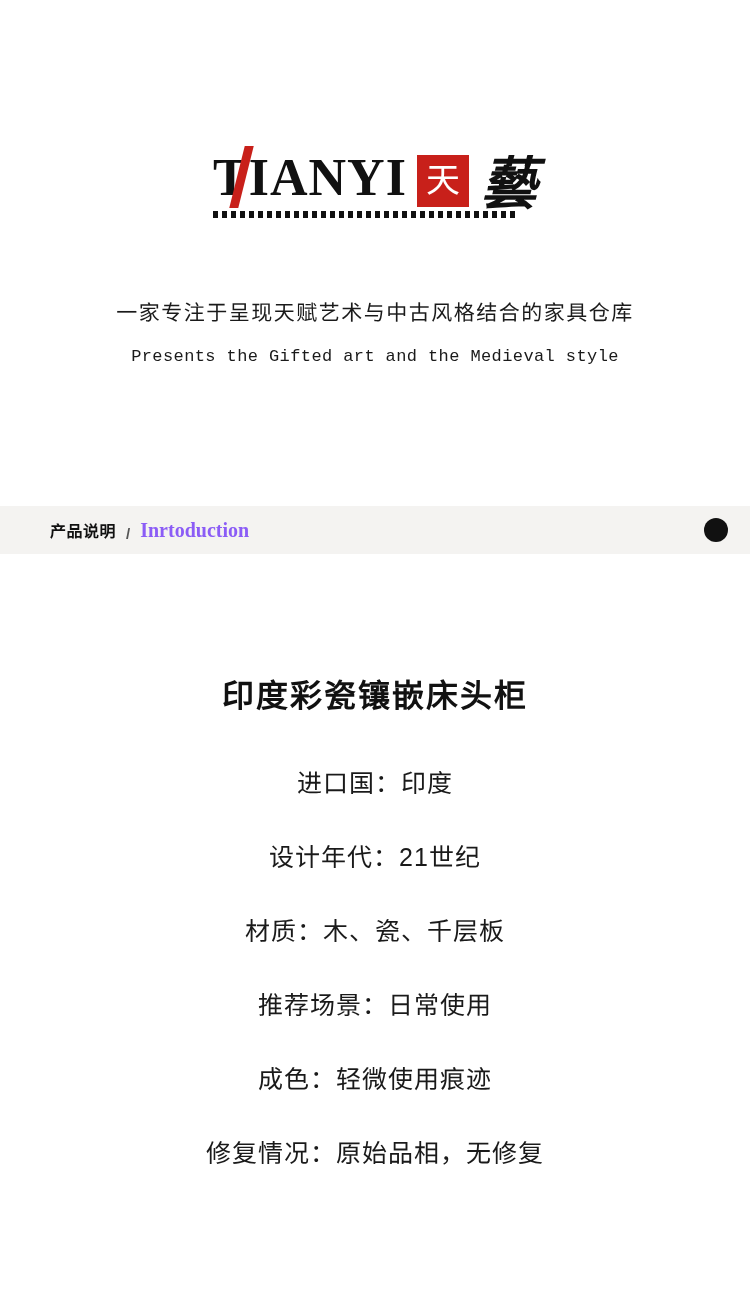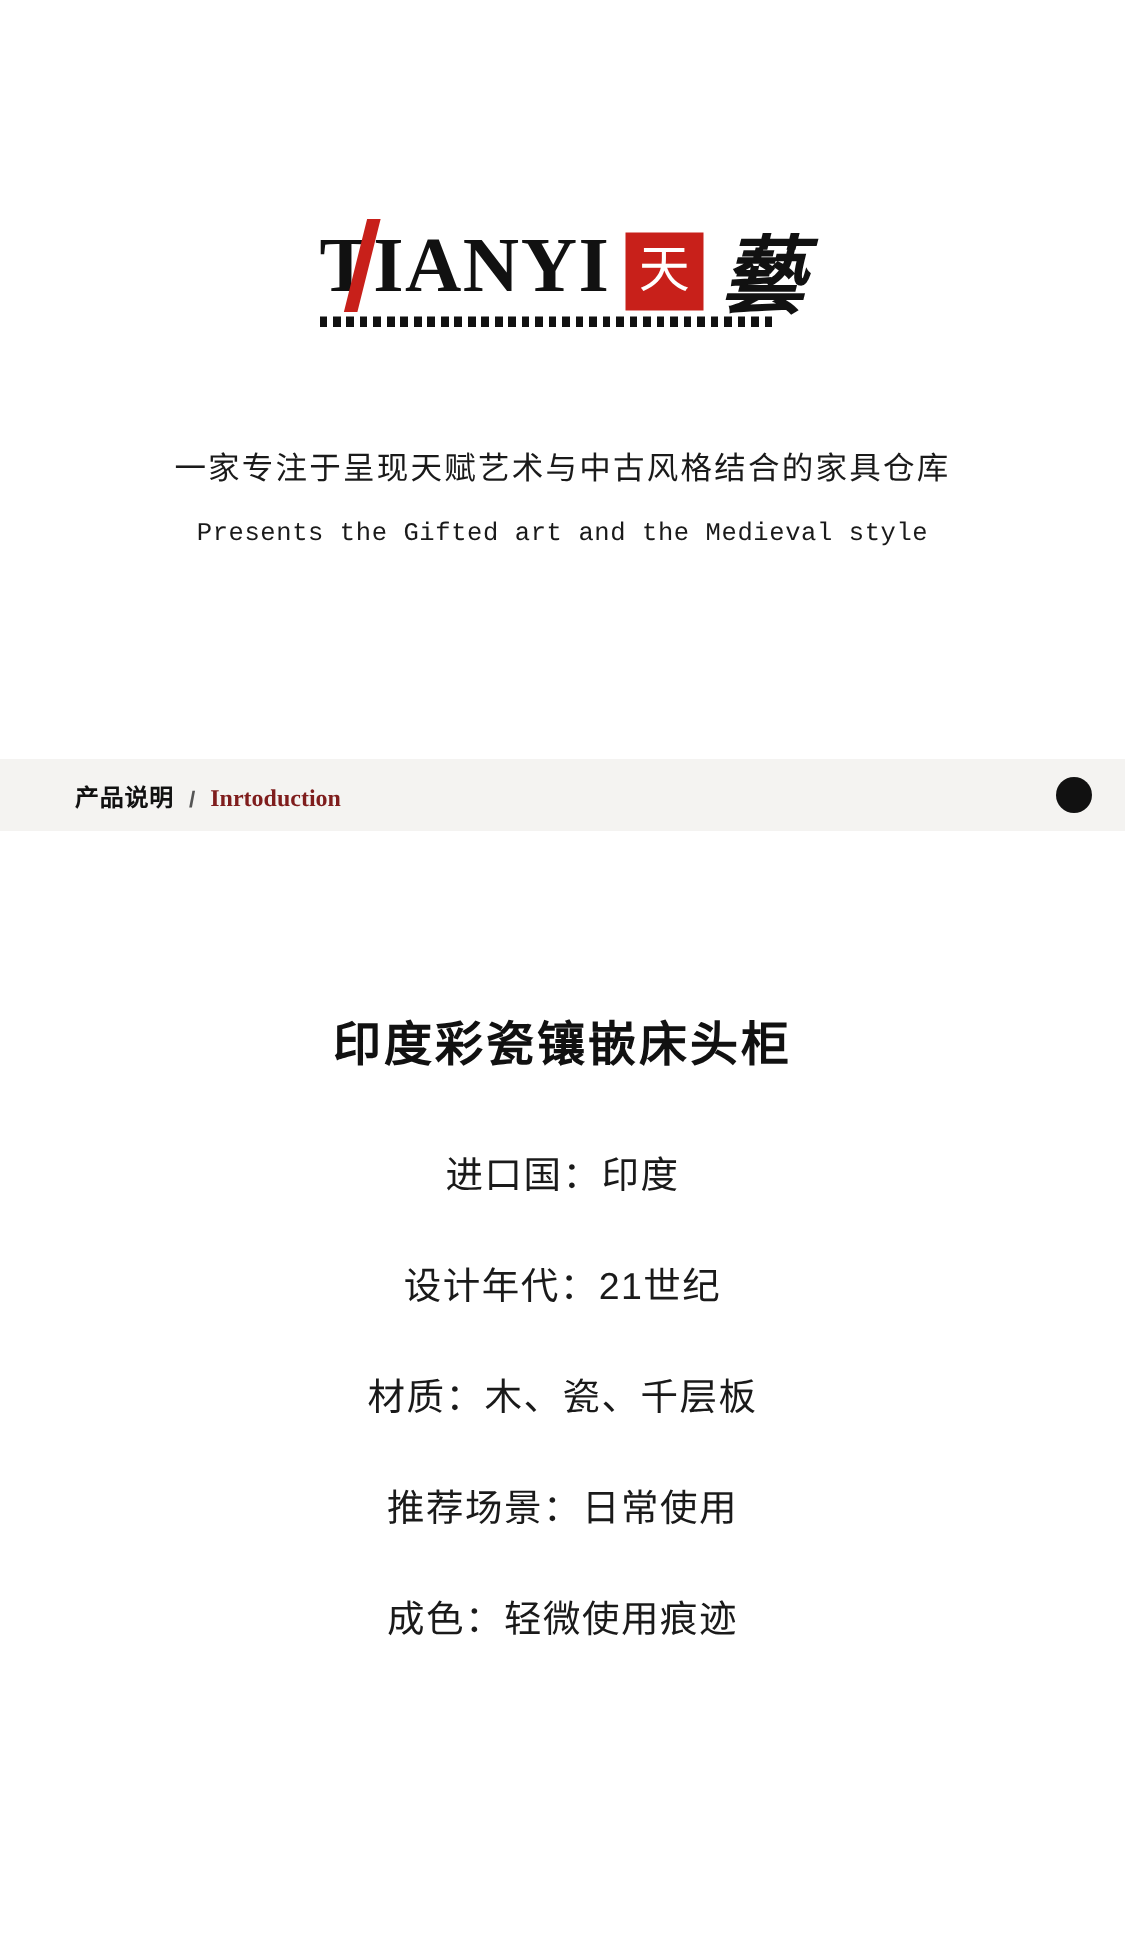--- a/index.html
+++ b/index.html
@@ -124,22 +124,22 @@
     font-size: 16px;
     color: #111111;
     letter-spacing: 0.5px;
   }
   .section-sep {
     font-size: 15px;
     color: #555555;
   }
   .section-en {
     font-family: "Liberation Serif", serif;
-    font-size: 16px;
-    color: #7f1d1d;
+    font-size: 20px;
+    color: #8b5cf6;
   }
   .section-dot {
     width: 24px;
     height: 24px;
     border-radius: 50%;
     background: #111111;
   }
 
   
   .product-block {
@@ -192,14 +192,15 @@
 </div>
 
 <div class="product-block">
   <div class="product-title">印度彩瓷镶嵌床头柜</div>
   <div class="spec-list">
     <div class="spec-row">进口国：印度</div>
     <div class="spec-row">设计年代：21世纪</div>
     <div class="spec-row">材质：木、瓷、千层板</div>
     <div class="spec-row">推荐场景：日常使用</div>
     <div class="spec-row">成色：轻微使用痕迹</div>
+    <div class="spec-row">修复情况：原始品相，无修复</div>
   </div>
 </div>
 
 </body></html>

